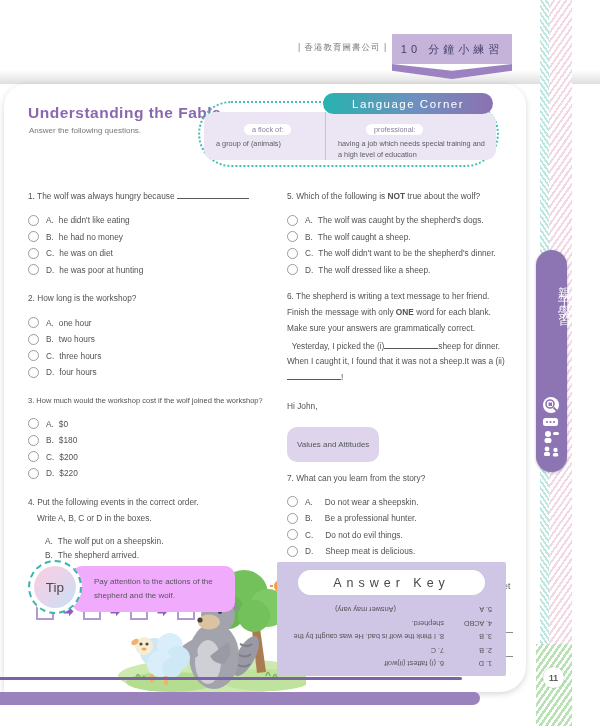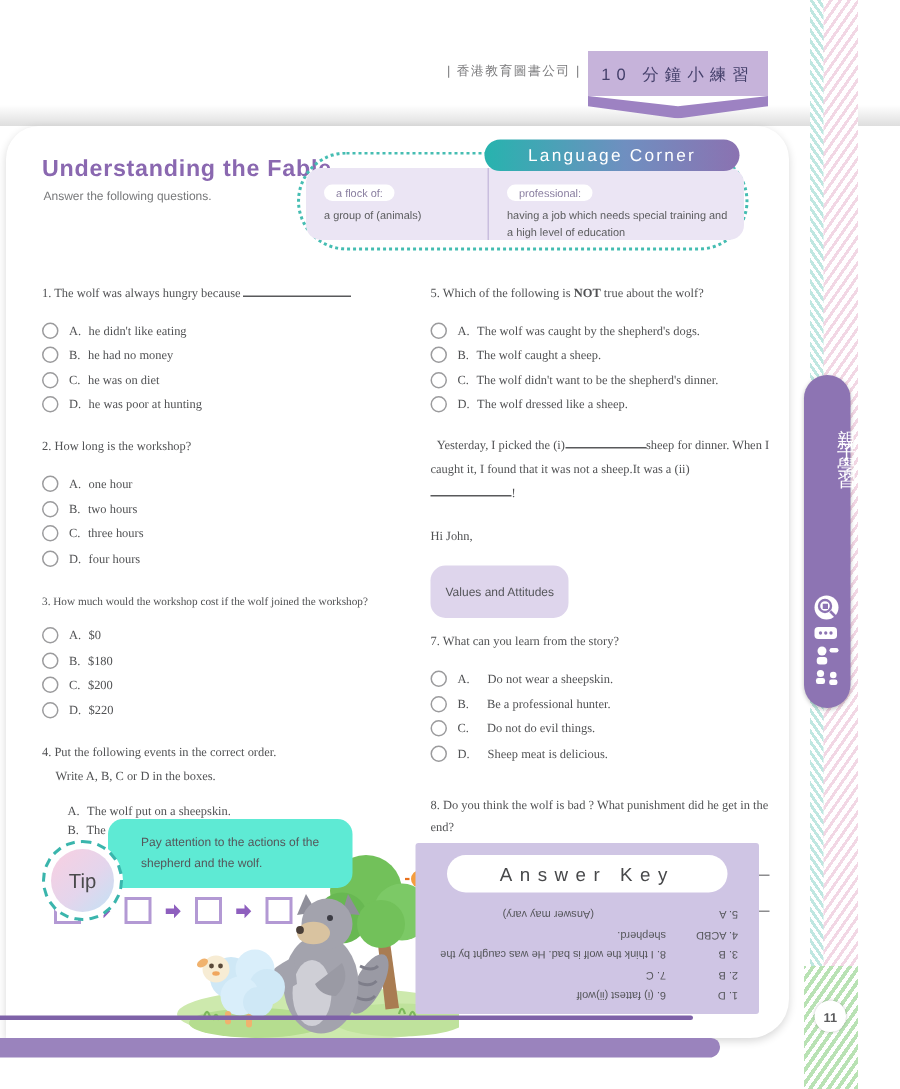--- a/index.html
+++ b/index.html
@@ -49,50 +49,50 @@
     border:2px dotted #45bdb2; border-radius:34px; z-index:0; }
   .lc-header { position:absolute; left:323px; top:93px; width:170px; height:21px; border-radius:11px;
     background:linear-gradient(90deg,#27b3ae 0%, #6f8fc0 55%, #8b72b1 100%);
     color:#ffffff; font-size:11.5px; letter-spacing:1.5px; display:flex; align-items:center; justify-content:center; z-index:2; }
   .lc-box { position:absolute; left:204px; top:112px; width:292px; height:48px; background:#ebe5f4;
     border-radius:10px; display:flex; z-index:1; }
   .lc-col { padding:6px 10px 4px 12px; }
   .lc-col.first { width:122px; border-right:1px solid #c9bede; }
   .lc-col.second { flex:1; }
   .lc-term { display:inline-block; background:#ffffff; border-radius:8px; padding:1px 8px;
-    font-size:7.3px; color:#8a7fa0; }
+    font-size:7.3px; color:#8a7fa0;margin-left:28px; }
   .lc-def { margin-top:3px; font-size:7.3px; color:#5b5c5e; line-height:1.5; }
 
   
   .col-left  { position:absolute; left:28px;  top:190px; width:253px; z-index:1; }
   .col-right { position:absolute; left:287px; top:190px; width:226px; z-index:1; }
   .q-text { font-size:8.3px; color:#515254; line-height:1.55; }
   .q-text.tight { font-size:7.5px; white-space:nowrap; }
   .blank-line { display:inline-block; width:72px; border-bottom:1px solid #58595b; height:8px; vertical-align:baseline; }
   .options { margin-top:12px; }
   .option-row { display:flex; align-items:center; margin-bottom:5.5px; }
   .radio { width:11px; height:11px; border:1px solid #9b9b9d; border-radius:50%; background:#fff; flex:0 0 auto; margin-right:7px; }
   .opt-label { font-size:8.3px; color:#515254; margin-right:5px; }
   .opt-text { font-size:8.3px; color:#515254; }
-  .qblock { margin-bottom:17px;font-family:Liberation Serif, serif; }
+  .qblock { margin-bottom:17px; }
   .sub-line { margin-left:9px; margin-top:3px; }
   .event-list { margin:11px 0 0 17px; }
   .event-row { display:flex; margin-bottom:4.5px; }
   .order-row { display:flex; align-items:center; gap:9px; margin:13px 0 0 8px; }
   .order-box { width:18px; height:18px; border:2px solid #b399d4; background:#fff; }
   .arrow-icon svg { display:block; }
 
   .msg { margin-top:13px; font-size:8.3px; color:#515254; line-height:1.9; }
   .msg-blank { display:inline-block; width:54px; border-bottom:1px solid #58595b; height:8px; }
   .values-badge { display:inline-block; background:#ded5ec; border-radius:10px; padding:13px 10px;
     font-size:8px; color:#55565a; margin:2px 0 10px 0; }
   .ans-line { border-bottom:1.5px solid #8c8c8e; height:24px; }
 
   
-  .tip-box { position:absolute; left:72px; top:546px; width:163px; height:46px; background:#5eead4;
+  .tip-box { position:absolute; left:72px; top:566px; width:163px; height:46px; background:#f0abfc;
     border-radius:10px; padding:9px 8px 8px 22px; z-index:2; }
   .tip-text { font-size:8px; color:#55565a; line-height:1.8; }
   .tip-circle { position:absolute; left:28px; top:560px; width:54px; height:54px; border-radius:50%;
     border:2px dashed #3ab5ac; background:#ffffff; z-index:3; display:flex; align-items:center; justify-content:center; }
   .tip-circle-inner { width:42px; height:42px; border-radius:50%;
     background:linear-gradient(135deg,#f9cfe1 0%, #e4d5ec 55%, #c3e2f5 100%);
     display:flex; align-items:center; justify-content:center; font-size:13.5px; color:#4a4a4c; }
 
   
   .ak-box { position:absolute; left:277px; top:562px; width:229px; height:114px; background:#cfc5e4;
@@ -286,20 +286,21 @@
           </div>
         <div class="option-row">
             <span class="radio"></span>
             <span class="opt-label">D.</span>
             <span class="opt-text">The wolf dressed like a sheep.</span>
           </div>
       </div>
     </div>
 
     <div class="qblock" style="margin-bottom:10px;">
+      <div class="q-text" style="line-height:1.9;"><span>6. The shepherd is writing a text message to her friend. Finish the message with only </span><b>ONE</b><span> word for each blank. Make sure your answers are grammatically correct.</span></div>
       <div class="msg" style="margin-top:2px;">
         &nbsp;&nbsp;<span>Yesterday, I picked the (i)</span><span class="msg-blank"></span><span>sheep for dinner. When I caught it, I found that it was not a sheep.It was a (ii)</span><span class="msg-blank"></span><span>!</span>
       </div>
       <div class="msg">Hi John,</div>
     </div>
 
     <div class="values-badge">Values and Attitudes</div>
 
     <div class="qblock" style="margin-bottom:22px;">
       <div class="q-text">7. What can you learn from the story?</div>

